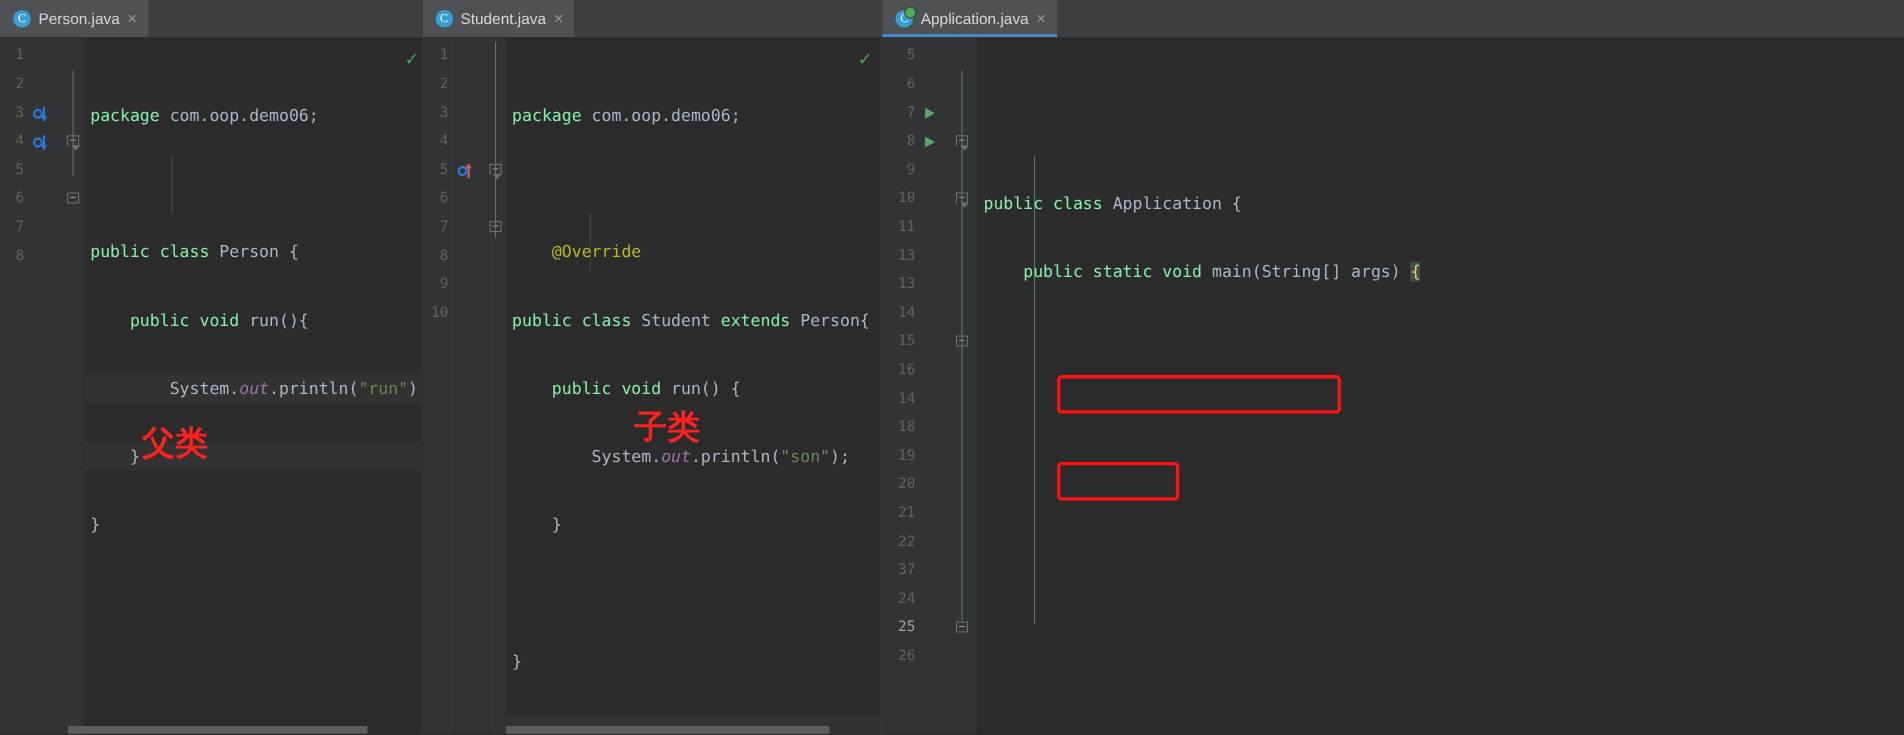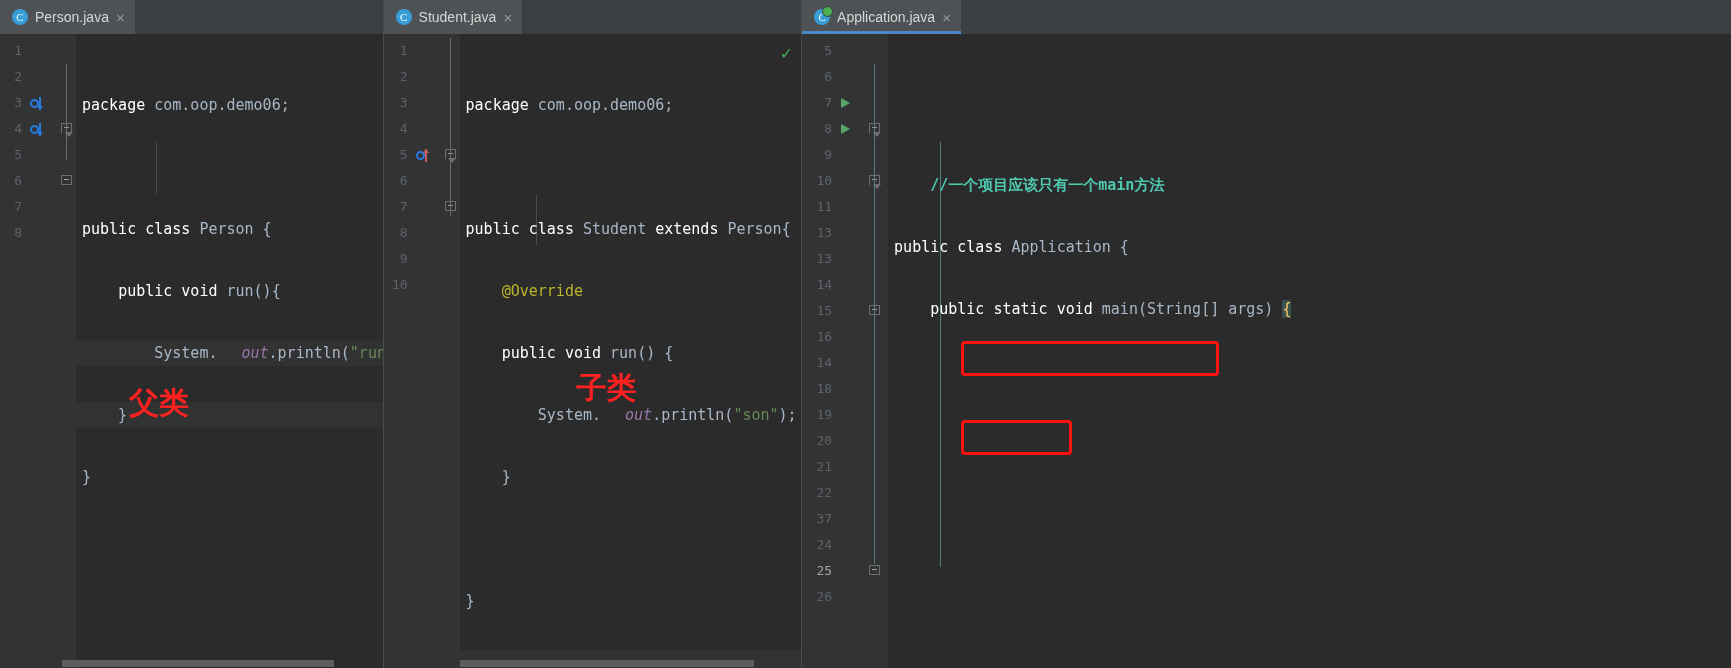--- a/index.html
+++ b/index.html
@@ -46,24 +46,24 @@
   .marks{flex:0 0 auto;background:#313335;position:relative;padding-top:4px;box-sizing:border-box;}
   .marks .mrow{height:26px;line-height:26px;position:relative;}
   .code{
     flex:1;position:relative;padding-top:4px;font-size:15px;white-space:pre;background:#2b2b2b;
     box-sizing:border-box;
   }
   .code .cl{height:26px;line-height:26px;padding-left:6px;position:relative;white-space:pre;}
   .code .cl.hl{background:#323232;}
 
   
-  .kw{color:#ffffff;margin-top:16px;}
+  .kw{color:#86efac;margin-top:16px;}
   .id{color:#a9b7c6;}
   .str{color:#6a8759;}
-  .fld{color:#9876aa;font-style:italic;margin-left:24px;}
+  .fld{color:#9876aa;font-style:italic;}
   .anno{color:#bbb529;}
   .cn{color:#4ec9b0;font-weight:bold;}
   .brace-hl{background:#3b514d;color:#ffc66d;}
 
   
   .ovr{position:absolute;width:13px;height:13px;top:7px;left:2px;}
   .ovr .oc{position:absolute;left:0;top:2px;width:9px;height:9px;border-radius:50%;border:2px solid #287bde;box-sizing:border-box;}
   .ovr .ar{position:absolute;left:9px;top:0;width:2px;height:13px;background:#287bde;}
   .ovr .ar:after{content:"";position:absolute;left:-2px;bottom:0;border-left:3px solid transparent;border-right:3px solid transparent;border-top:4px solid #287bde;}
   .ovr.up .ar{background:#cc5b5b;}
@@ -240,22 +240,22 @@
         </div>
         <div class="mrow"></div>
         <div class="mrow"></div>
         <div class="mrow"></div>
         <div class="foldline" style="top:4px;height:178px;"></div>
       </div>
       <div class="code">
         <div class="iguide" style="left:76px;top:160px;height:52px;"></div>
         <div class="cl"><span class="kw">package</span><span class="id"> com.oop.demo06;</span></div>
         <div class="cl"> </div>
+        <div class="cl"><span class="id">    </span><span class="anno">@Override</span></div>
         <div class="cl"><span class="kw">public class</span><span class="id"> Student </span><span class="kw">extends</span><span class="id"> Person{</span></div>
-        <div class="cl"><span class="id">    </span><span class="anno">@Override</span></div>
         <div class="cl"><span class="id">    </span><span class="kw">public void</span><span class="id"> run() {</span></div>
         <div class="cl"><span class="id">        System.</span><span class="fld">out</span><span class="id">.println(</span><span class="str">"son"</span><span class="id">);</span></div>
         <div class="cl"><span class="id">    }</span></div>
         <div class="cl"> </div>
         <div class="cl"><span class="id">}</span></div>
         <div class="cl hl"> </div>
         <div class="check">✓</div>
       </div>
       <div class="hscroll" style="width:418px;">
         <div class="thumb" style="left:76px;width:294px;"></div>
@@ -367,21 +367,20 @@
               <span class="sq"></span>
             </span>
           </div>
         <div class="mrow"></div>
         <div class="foldline" style="top:30px;height:500px;background:#507d79;"></div>
       </div>
       <div class="code">
         <div class="iguide teal" style="left:52px;top:108px;height:425px;"></div>
         <div class="iguide" style="left:52px;top:108px;height:0;"></div>
         <div class="cl"> </div>
-        <div class="cl"><span class="cn">    //一个项目应该只有一个main方法</span></div>
         <div class="cl"><span class="kw">public class</span><span class="id"> Application {</span></div>
         <div class="cl"><span class="id">    </span><span class="kw">public static void</span><span class="id"> main(String[] args) </span><span class="brace-hl">{</span></div>
         <div class="cl"> </div>
         <div class="cl"> </div>
         
         
         
         
         
         

